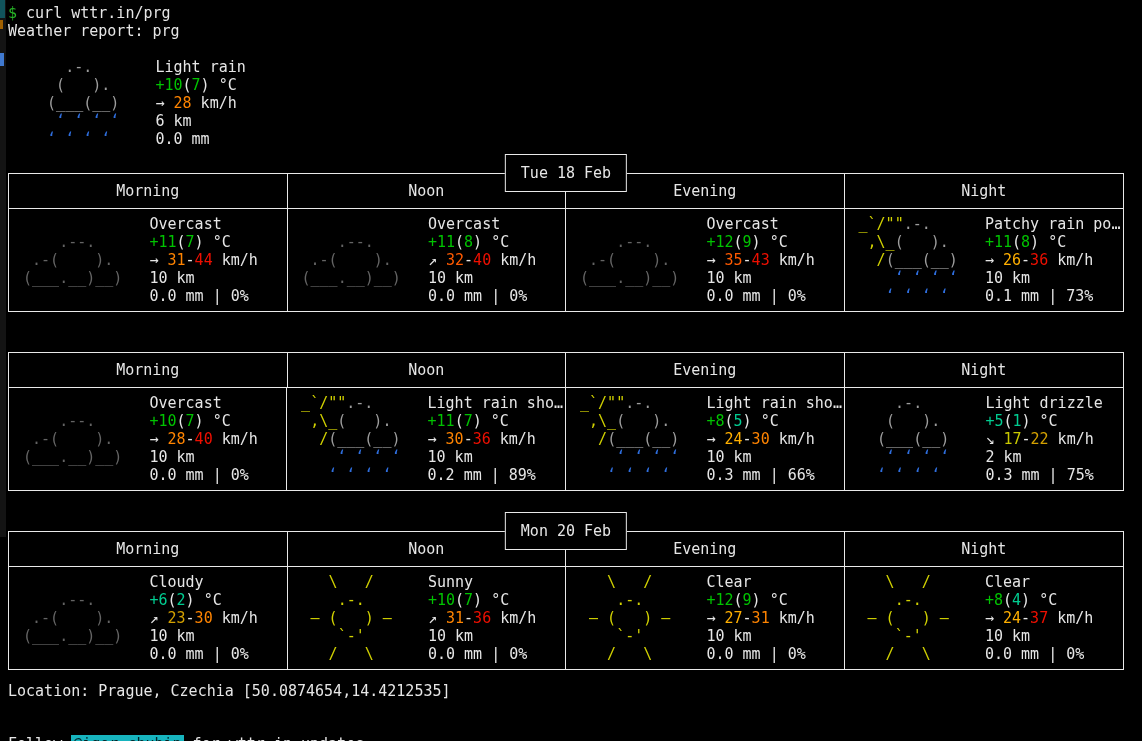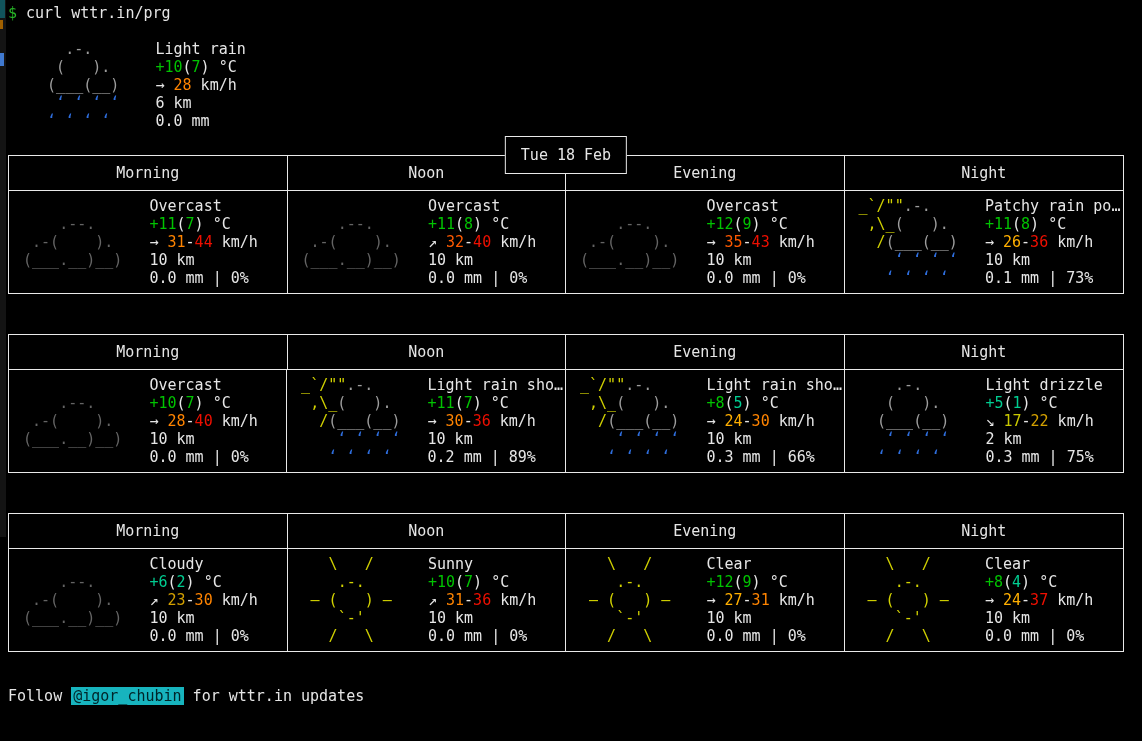--- a/index.html
+++ b/index.html
@@ -31,20 +31,21 @@
 <body>
 
 <div class="terminal">
   <div class="gutter">
     <div class="gmark" style="top: 0px; width: 5px; height: 18px; background: rgb(17, 84, 92);"></div>
     <div class="gmark" style="top: 20px; width: 3px; height: 9px; background: rgb(160, 96, 0);"></div>
     <div class="gmark" style="top: 53px; width: 4px; height: 13px; background: rgb(64, 121, 207);"></div>
   </div>
 
   <div class="line"><span class="c-prompt" style="color: rgb(39, 180, 39);">$</span><span> curl wttr.in/prg</span></div>
+  <div class="line">Weather report: prg</div>
   <div class="blank"></div>
 
   <div class="current">
     <div class="art" id="current-art"><div><span style="color: rgb(157, 157, 157);">     .-.     </span></div><div><span style="color: rgb(157, 157, 157);">    (   ).   </span></div><div><span style="color: rgb(157, 157, 157);">   (___(__)  </span></div><div><span style="color: rgb(47, 111, 224);">    ʻ ʻ ʻ ʻ  </span></div><div><span style="color: rgb(47, 111, 224);">   ʻ ʻ ʻ ʻ   </span></div></div>
     <div class="info" id="current-info"><div><span style="color: rgb(230, 230, 230);">Light rain</span></div><div><span style="color: rgb(0, 195, 0);">+10</span><span style="color: rgb(230, 230, 230);">(</span><span style="color: rgb(0, 195, 0);">7</span><span style="color: rgb(230, 230, 230);">) °C</span></div><div><span style="color: rgb(230, 230, 230);">→ </span><span style="color: rgb(255, 132, 0);">28</span><span style="color: rgb(230, 230, 230);"> km/h</span></div><div><span style="color: rgb(230, 230, 230);">6 km</span></div><div><span style="color: rgb(230, 230, 230);">0.0 mm</span></div></div>
   </div>
 
   <div id="days">
       <section class="day-section first">
         <div class="day-title">Tue 18 Feb</div>
@@ -97,20 +98,21 @@
               <div class="info"><div><span style="color: rgb(230, 230, 230);">Light rain sho…</span></div><div><span style="color: rgb(0, 195, 0);">+8</span><span style="color: rgb(230, 230, 230);">(</span><span style="color: rgb(0, 205, 145);">5</span><span style="color: rgb(230, 230, 230);">) °C</span></div><div><span style="color: rgb(230, 230, 230);">→ </span><span style="color: rgb(255, 175, 0);">24</span><span style="color: rgb(230, 230, 230);">-</span><span style="color: rgb(255, 132, 0);">30</span><span style="color: rgb(230, 230, 230);"> km/h</span></div><div><span style="color: rgb(230, 230, 230);">10 km</span></div><div><span style="color: rgb(230, 230, 230);">0.3 mm | 66%</span></div></div>
             </div>
             <div class="bcell">
               <div class="art"><div><span style="color: rgb(157, 157, 157);">     .-.     </span></div><div><span style="color: rgb(157, 157, 157);">    (   ).   </span></div><div><span style="color: rgb(157, 157, 157);">   (___(__)  </span></div><div><span style="color: rgb(47, 111, 224);">    ʻ ʻ ʻ ʻ  </span></div><div><span style="color: rgb(47, 111, 224);">   ʻ ʻ ʻ ʻ   </span></div></div>
               <div class="info"><div><span style="color: rgb(230, 230, 230);">Light drizzle</span></div><div><span style="color: rgb(0, 205, 145);">+5</span><span style="color: rgb(230, 230, 230);">(</span><span style="color: rgb(0, 205, 145);">1</span><span style="color: rgb(230, 230, 230);">) °C</span></div><div><span style="color: rgb(230, 230, 230);">↘ </span><span style="color: rgb(201, 201, 0);">17</span><span style="color: rgb(230, 230, 230);">-</span><span style="color: rgb(211, 160, 0);">22</span><span style="color: rgb(230, 230, 230);"> km/h</span></div><div><span style="color: rgb(230, 230, 230);">2 km</span></div><div><span style="color: rgb(230, 230, 230);">0.3 mm | 75%</span></div></div>
             </div>
           </div>
         </div>
       </section>
       <section class="day-section">
+        <div class="day-title">Mon 20 Feb</div>
         <div class="forecast-table">
           <div class="row">
             <div class="hcell">Morning</div>
             <div class="hcell">Noon</div>
             <div class="hcell">Evening</div>
             <div class="hcell">Night</div>
           </div>
           <div class="row">
             <div class="bcell">
               <div class="art"><div>&nbsp;</div><div><span style="color: rgb(100, 100, 100);">     .--.    </span></div><div><span style="color: rgb(100, 100, 100);">  .-(    ).  </span></div><div><span style="color: rgb(100, 100, 100);"> (___.__)__) </span></div><div>&nbsp;</div></div>
@@ -126,14 +128,15 @@
             </div>
             <div class="bcell">
               <div class="art"><div><span style="color: rgb(210, 210, 0);">    \   /    </span></div><div><span style="color: rgb(210, 210, 0);">     .-.     </span></div><div><span style="color: rgb(210, 210, 0);">  ― (   ) ―  </span></div><div><span style="color: rgb(210, 210, 0);">     `-'     </span></div><div><span style="color: rgb(210, 210, 0);">    /   \    </span></div></div>
               <div class="info"><div><span style="color: rgb(230, 230, 230);">Clear</span></div><div><span style="color: rgb(0, 195, 0);">+8</span><span style="color: rgb(230, 230, 230);">(</span><span style="color: rgb(0, 205, 145);">4</span><span style="color: rgb(230, 230, 230);">) °C</span></div><div><span style="color: rgb(230, 230, 230);">→ </span><span style="color: rgb(255, 175, 0);">24</span><span style="color: rgb(230, 230, 230);">-</span><span style="color: rgb(238, 15, 0);">37</span><span style="color: rgb(230, 230, 230);"> km/h</span></div><div><span style="color: rgb(230, 230, 230);">10 km</span></div><div><span style="color: rgb(230, 230, 230);">0.0 mm | 0%</span></div></div>
             </div>
           </div>
         </div>
       </section>
     </div>
 
+  <div class="line location-line">Location: Prague, Czechia [50.0874654,14.4212535]</div>
   <div class="line follow-line"><span>Follow </span><span class="badge" style="background: rgb(23, 180, 190); color: rgb(0, 36, 40);">@igor_chubin</span><span> for wttr.in updates</span></div>
 </div>
 
 </body></html>

